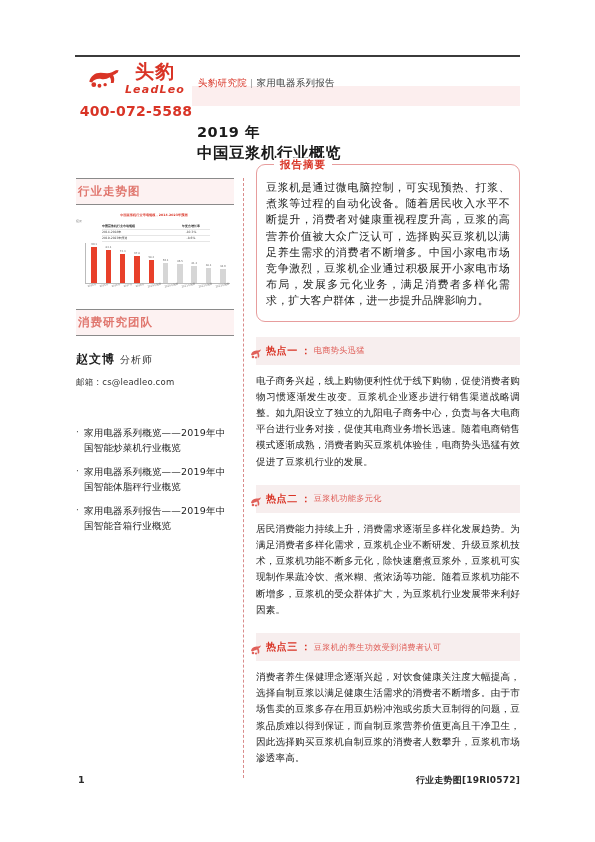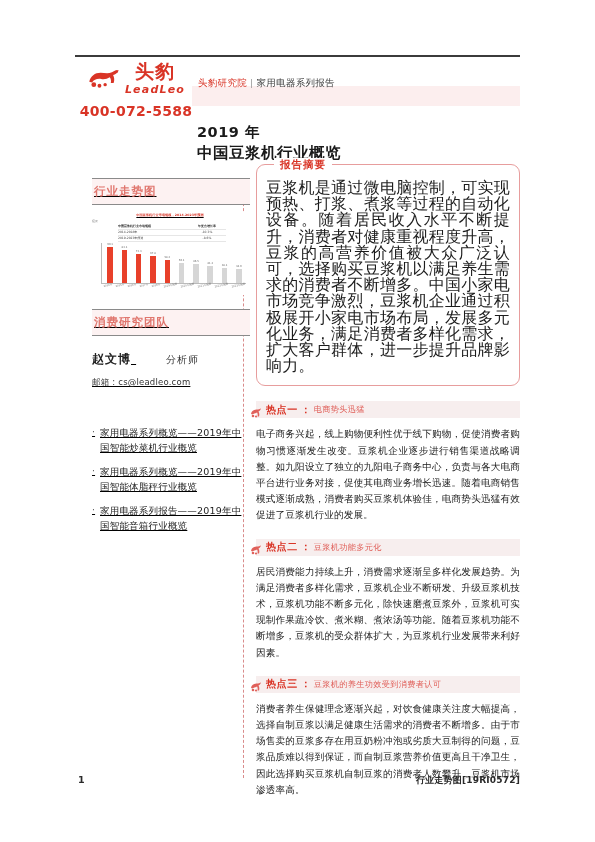--- a/index.html
+++ b/index.html
@@ -27,21 +27,21 @@
   .hdr-band-txt{position:absolute;left:198px;top:76px;font-size:9.5px;line-height:14px;color:#3b3b3b;letter-spacing:.3px;}
   .hdr-band-txt .brand{color:#d93426;}
   .hdr-band-txt .sep{color:#9a9a9a;margin:0 3px;}
   .title-year{position:absolute;left:197px;top:123px;font-size:14.5px;font-weight:bold;color:#1a1a1a;letter-spacing:.5px;}
   .title-main{position:absolute;left:197px;top:143px;font-size:15.5px;font-weight:bold;color:#1a1a1a;letter-spacing:.5px;}
 
   
   .vdash{position:absolute;left:243px;top:178px;width:0;height:600px;border-left:1px dashed #d98b8b;}
 
   
-  .lcol{position:absolute;left:92px;top:178px;width:158px;text-decoration:underline;}
+  .lcol{position:absolute;left:76px;top:178px;width:158px;}
   .sec-head{position:relative;margin-bottom:4px;}
   .sec-head .rule-t{height:1px;background:#8a8a8a;width:158px;}
   .sec-head .rule-b{height:1px;background:#8a8a8a;width:158px;}
   .sec-head .lbl{font-size:11.5px;font-weight:bold;color:#e0766e;letter-spacing:1px;padding:5px 2px 5px 2px;background:#fdf2f2;display:block;}
 
   
   .chart-wrap{margin-top:8px;width:156px;height:82px;position:relative;background:#fff;}
   .ch-title{font-size:3.1px;color:#d93426;font-weight:bold;text-align:center;line-height:5px;letter-spacing:.1px;}
   .ch-unit{position:absolute;left:0;top:6px;font-size:3px;color:#555;}
   .ch-legendbox{position:absolute;left:26px;top:11px;width:108px;font-size:3px;color:#444;line-height:5px;}
@@ -54,39 +54,39 @@
   .bar{width:5.5px;position:relative;}
   .bar span{position:absolute;top:-4px;left:50%;transform:translateX(-50%);font-size:2.6px;color:#666;white-space:nowrap;}
   .bar.red{background:#e8402a;}
   .bar.grey{background:#d6d6d6;}
   .xlabels{position:absolute;left:10px;right:0;top:71px;height:8px;display:flex;justify-content:space-around;}
   .xlabels div{font-size:2.5px;color:#777;transform:rotate(-12deg);white-space:nowrap;}
 
   
   .team{margin-top:14px;}
   .team-name{font-size:12px;font-weight:bold;color:#222;display:inline-block;letter-spacing:1px;}
-  .team-role{font-size:10px;color:#333;display:inline-block;margin-left:30px;letter-spacing:1px;}
+  .team-role{font-size:10px;color:#333;display:inline-block;letter-spacing:1px;}
   .team-mail{font-size:8.5px;color:#333;margin-top:9px;letter-spacing:.2px;}
 
   
   .related{margin-top:36px;}
   .rel-list{margin-top:14px;}
   .rel-item{display:flex;font-size:9.5px;color:#1f1f1f;line-height:15px;margin-bottom:9px;letter-spacing:.2px;}
   .rel-dot{flex:0 0 8px;color:#555;font-size:9px;line-height:15px;}
   .rel-txt{flex:1;}
 
   
   .rcol{position:absolute;left:256px;top:164px;width:264px;}
 
   .summary-box{position:relative;border:1px solid #e79d9d;border-radius:9px;padding:15px 9px 11px 9px;box-sizing:border-box;}
   .summary-legend{position:absolute;top:-7px;left:17px;background:#ffffff;padding:0 6px;font-size:10.5px;font-weight:bold;color:#d93426;letter-spacing:1px;}
-  .summary-text{font-size:16px;line-height:16.2px;color:#1c1c1c;text-align:justify;letter-spacing:.15px;}
+  .summary-text{font-size:11px;line-height:16.2px;color:#1c1c1c;text-align:justify;letter-spacing:.15px;}
 
   .hotspot{margin-top:15px;}
-  .hs-head{display:flex;align-items:center;background:#f7eeee;height:17px;}
+  .hs-head{display:flex;align-items:center;background:#f7eeee;height:28px;}
   .hs-icon{flex:0 0 12px;margin-left:-6px;margin-right:4px;position:relative;height:12px;}
   .hs-title{font-size:10px;font-weight:bold;color:#d93426;letter-spacing:.6px;}
   .hs-colon{font-size:10px;color:#d93426;margin:0 3px;font-weight:bold;}
   .hs-sub{font-size:8.2px;color:#e0605a;letter-spacing:.3px;}
   .hs-body{margin-top:8px;font-size:9.6px;line-height:16.2px;color:#1c1c1c;text-align:justify;letter-spacing:.15px;}
 
   
   .footer-rule{position:absolute;left:75px;top:768px;width:445px;height:0;}
   .pg{position:absolute;left:78px;top:774px;font-size:9.5px;font-weight:bold;color:#2a2a2a;}
   .rpt-no{position:absolute;right:75px;top:774px;font-size:9px;font-weight:bold;color:#2a2a2a;letter-spacing:.2px;}

